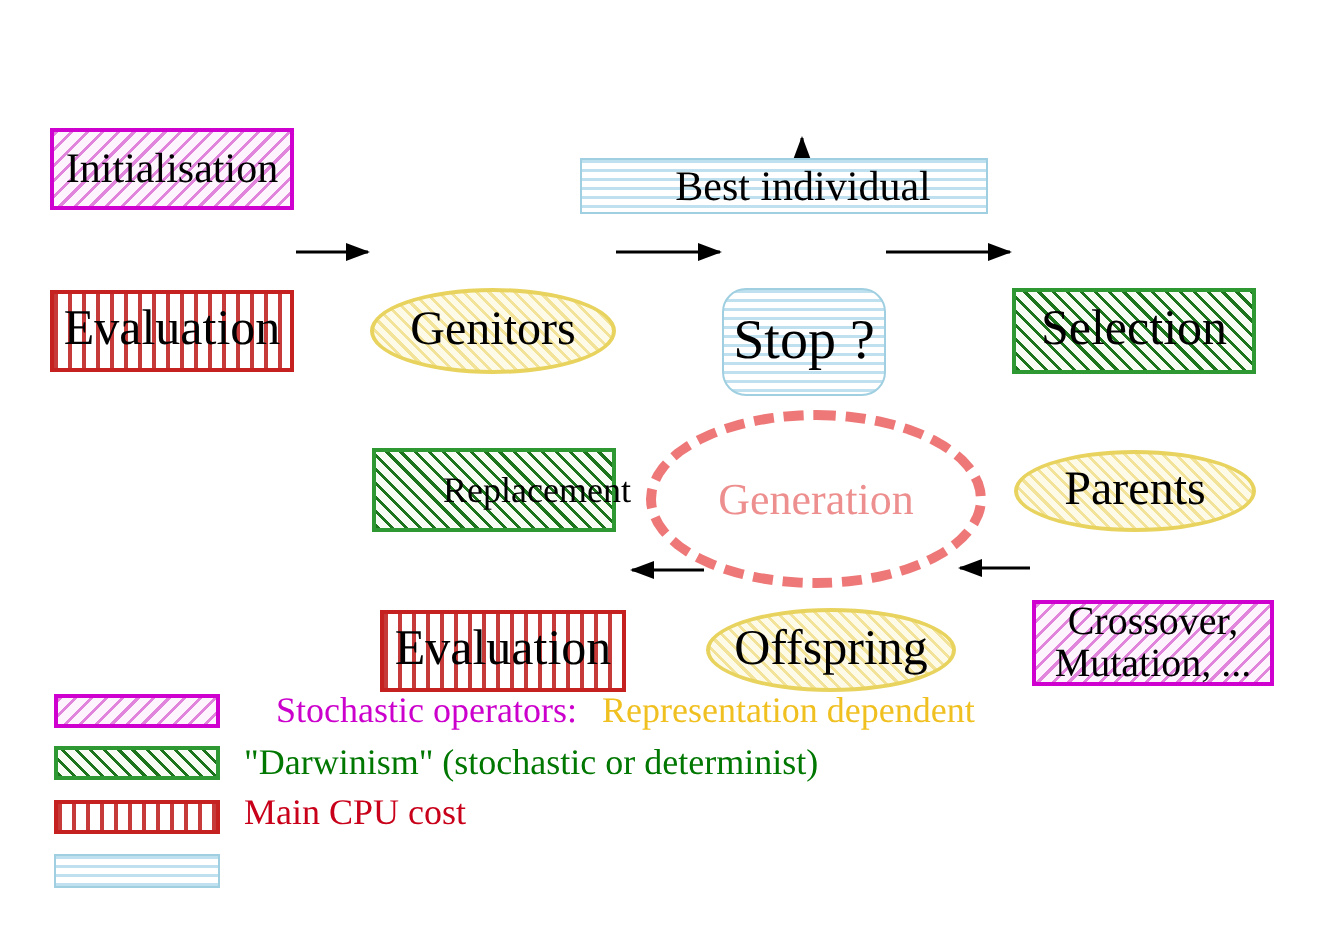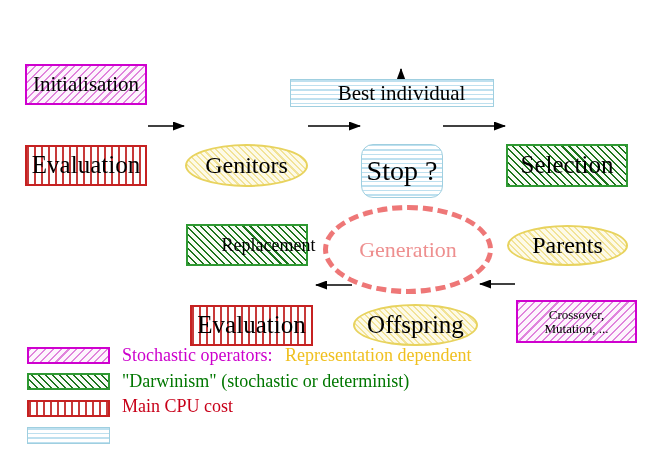--- a/index.html
+++ b/index.html
@@ -142,26 +142,26 @@
   </div>
 
   <div class="node stripes-red" style="left:190px; top:265px; width:123px; height:41px; font-size:25px;">
     <span>Evaluation</span>
   </div>
 
   <div class="node ellipse-yellow" style="left:353px; top:264px; width:125px; height:42px; font-size:25px;">
     <span>Offspring</span>
   </div>
 
-  <div class="node hatch-magenta" style="left:516px; top:260px; width:121px; height:43px; font-size:13px; flex-direction:column;">
+  <div class="node hatch-magenta" style="left:516px; top:260px; width:121px; height:43px; font-size:20px; flex-direction:column;">
     <span>Crossover,</span>
     <span>Mutation, ...</span>
   </div>
 
-  <div class="legend-row" style="top:345px;">
+  <div class="legend-row" style="top:345px;gap:16px;">
     <div class="swatch hatch-magenta"></div>
     <div class="legend-text">
       <span style="color:#cc00cc;">Stochastic operators:</span>
       <span style="color:#f0c020; margin-left:8px;">Representation dependent</span>
     </div>
   </div>
 
   <div class="legend-row" style="top:371px;">
     <div class="swatch hatch-green"></div>
     <div class="legend-text" style="color:#007700;">"Darwinism" (stochastic or determinist)</div>

